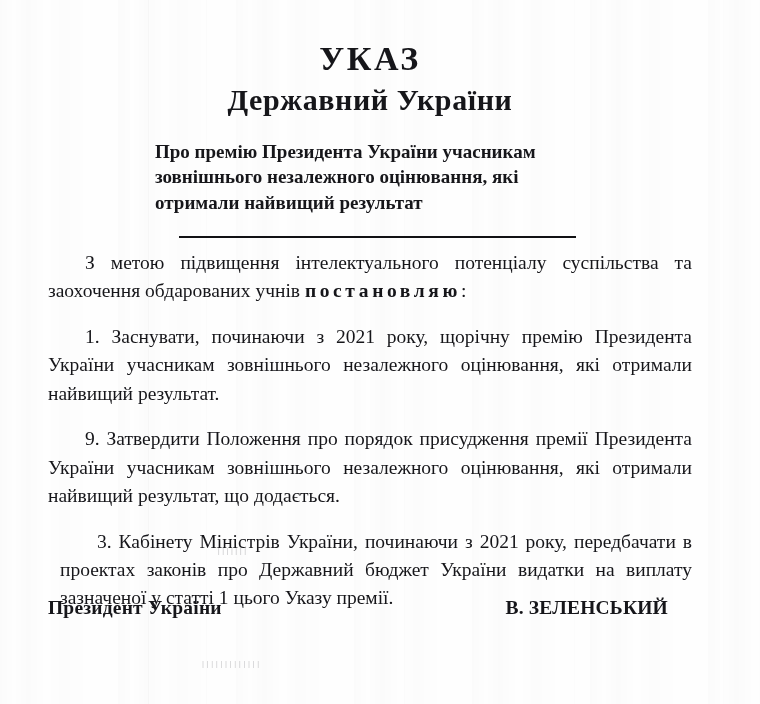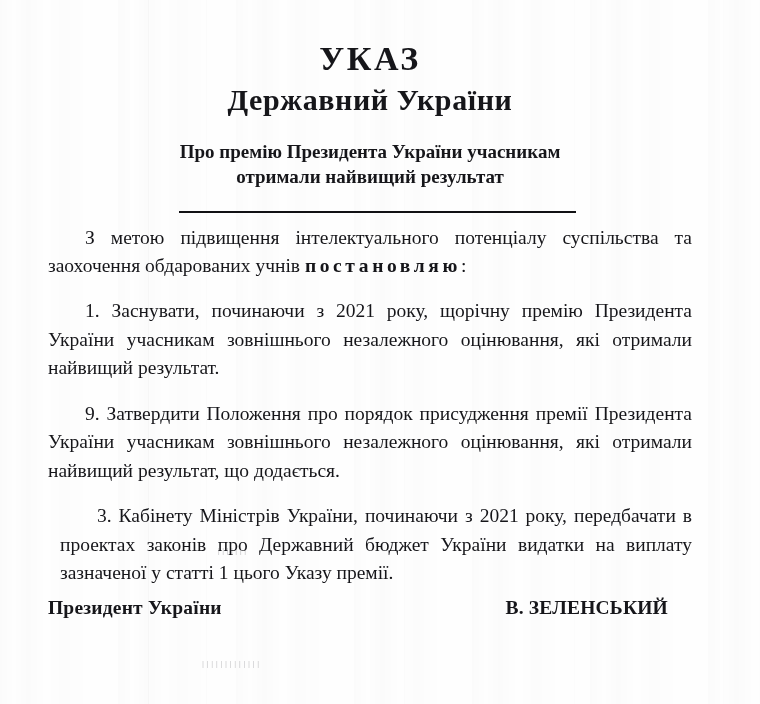--- a/index.html
+++ b/index.html
@@ -71,21 +71,20 @@
     text-align: center;
     font-weight: bold;
     font-size: 30px;
     letter-spacing: 0.6px;
     line-height: 1;
     margin: 0;
     padding-top: 9px;
   }
 
   .doc-topic {
-    text-align: center;
     font-weight: bold;
     font-size: 19px;
     line-height: 1.33;
     margin: 0;
     padding-top: 24px;
     width: 430px;
     margin-left: auto;
     margin-right: auto;
   }
   .doc-topic span { display: block; }
@@ -176,20 +175,21 @@
 </div>
 
 <div class="content">
 
   <h1 class="doc-title">УКАЗ</h1>
 
   <h2 class="doc-subtitle-main">Державний України</h2>
 
   <div class="doc-topic">
     <span>Про премію Президента України учасникам</span>
+    <span>зовнішнього незалежного оцінювання, які</span>
     <span>отримали найвищий результат</span>
   </div>
 
   <div class="divider-wrap">
     <div class="divider"></div>
   </div>
 
   <div class="body-block">
 
     <p class="para"><span>З метою підвищення інтелектуального потенціалу суспільства та заохочення обдарованих учнів </span><span class="spaced-bold">постановляю</span><span>:</span></p>

